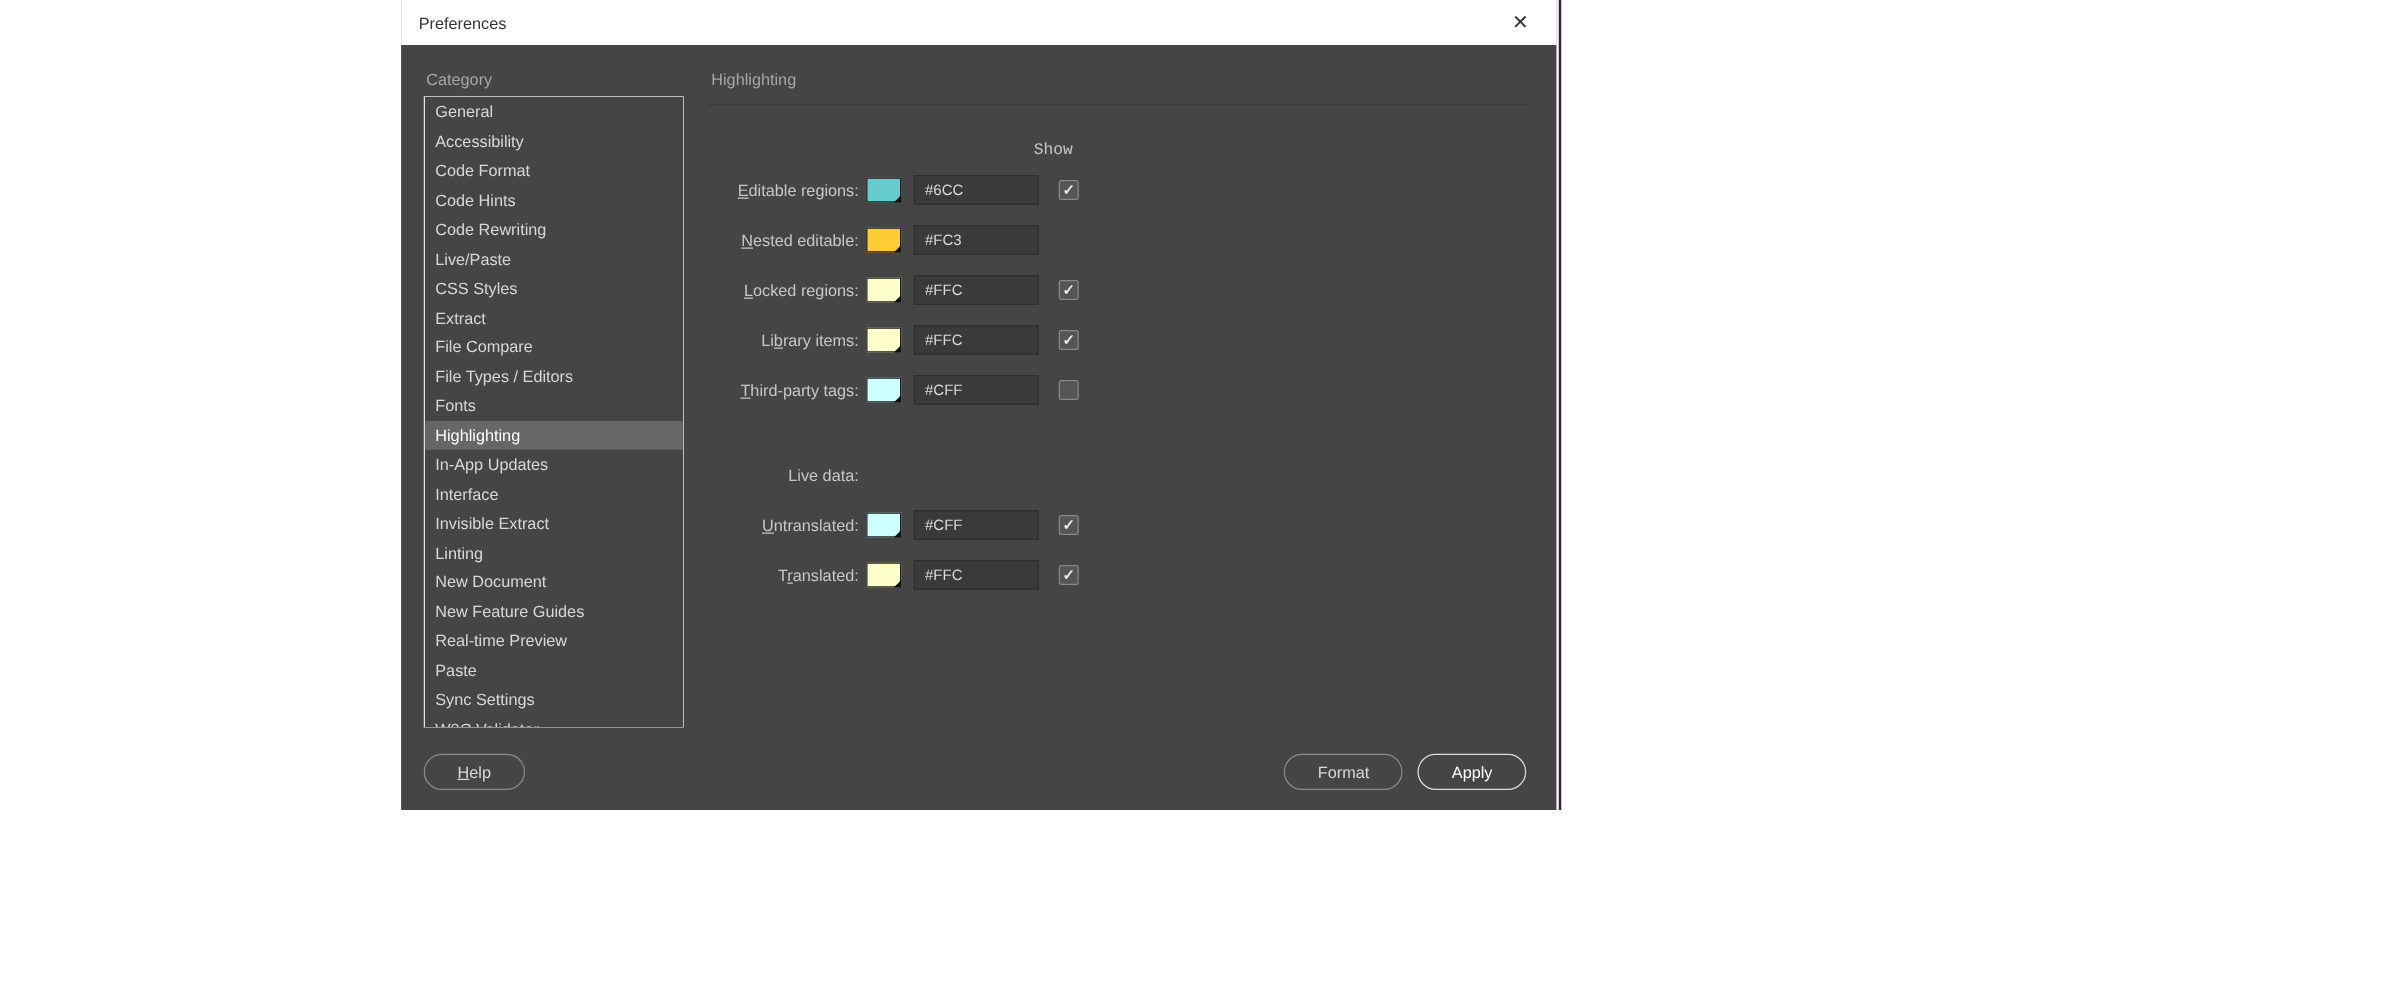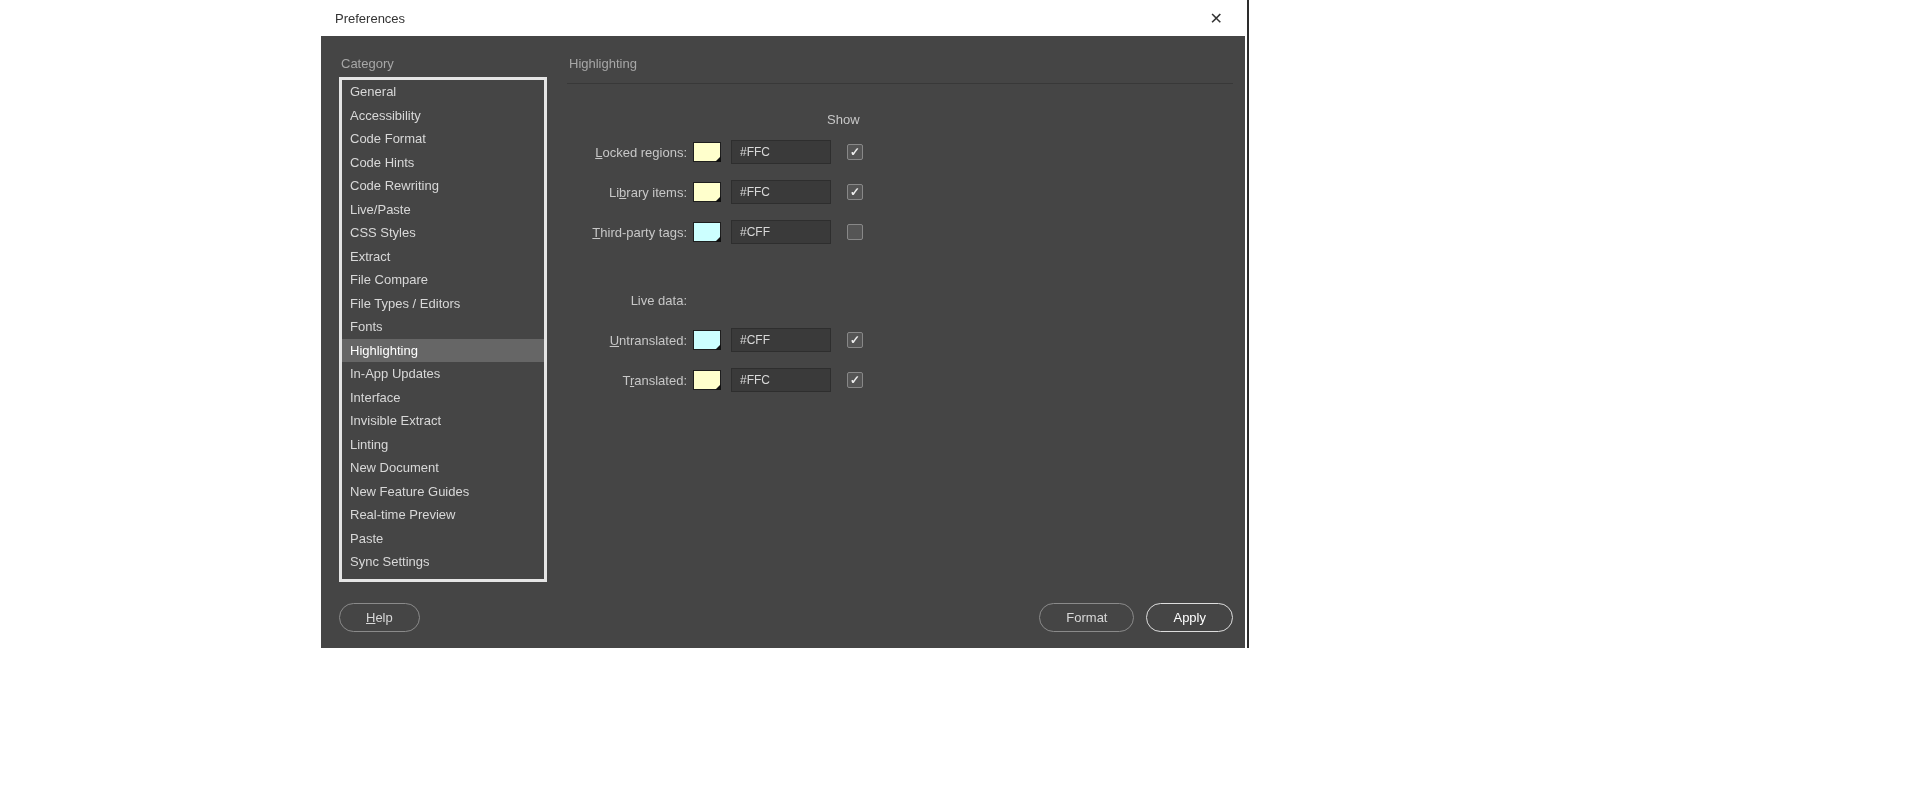--- a/index.html
+++ b/index.html
@@ -18,40 +18,40 @@
     align-items: center;
     justify-content: space-between;
     padding: 0 14px;
     background: #fff;
   }
   .titlebar-title { font-size: 13px; color: #333; }
   .close-x { font-size: 16px; color: #333; padding: 4px 8px; cursor: pointer; }
   .dialog-body {
     background: #454545;
     height: 612px;
-    padding: 20px 12px 16px 18px;
+    padding: 20px 24px 16px 18px;
     display: flex;
     flex-direction: column;
   }
   .columns {
     display: flex;
     gap: 20px;
     flex: 1;
     min-height: 0;
   }
   .left-col { width: 208px; display: flex; flex-direction: column; }
   .right-col { flex: 1; display: flex; flex-direction: column; }
   .col-header {
     color: #a7a7a7;
     font-size: 13px;
     margin-bottom: 6px;
     padding-left: 2px;
   }
   .category-list {
-    border: 3px solid #e5e5e5;
+    border: 1px solid #e5e5e5;
     background: #454545;
     height: 505px;
     overflow-y: auto;
     position: relative;
   }
   .category-list::-webkit-scrollbar { width: 14px; }
   .category-list::-webkit-scrollbar-track { background: #454545; }
   .category-list::-webkit-scrollbar-thumb { background: #6a6a6a; border: 3px solid #454545; border-radius: 7px; }
   .cat-item {
     color: #d8d8d8;
@@ -69,20 +69,21 @@
     margin-top: 6px;
     margin-bottom: 28px;
   }
   .form-area { padding-left: 6px; }
   .show-header {
     color: #c7c7c7;
     font-size: 13px;
     text-align: left;
     margin-bottom: 12px;
     padding-left: 254px;
+    font-family: Liberation Mono, monospace;
   }
   .form-row {
     display: flex;
     align-items: center;
     margin-bottom: 14px;
     height: 26px;
   }
   .form-label {
     width: 114px;
     text-align: right;
@@ -199,20 +200,31 @@
             <div class="cat-item">W3C Validator</div>
           </div>
       </div>
       <div class="right-col">
         <div class="col-header">Highlighting</div>
         <div class="panel-divider"></div>
         <div class="form-area">
           <div class="show-header">Show</div>
           <div id="rows-main">
               <div class="form-row">
+                <span class="form-label"><span class="u">E</span>ditable regions:</span>
+                <span class="swatch" style="background: rgb(102, 204, 204);"></span>
+                <input class="hex-input" value="#6CC" style="">
+                <span class="checkbox checked"></span>
+              </div>
+              <div class="form-row">
+                <span class="form-label"><span class="u">N</span>ested editable:</span>
+                <span class="swatch" style="background: rgb(255, 204, 51);"></span>
+                <input class="hex-input" value="#FC3" style="">
+              </div>
+              <div class="form-row">
                 <span class="form-label"><span class="u">L</span>ocked regions:</span>
                 <span class="swatch" style="background: rgb(255, 255, 204);"></span>
                 <input class="hex-input" value="#FFC" style="">
                 <span class="checkbox checked"></span>
               </div>
               <div class="form-row">
                 <span class="form-label">Li<span class="u">b</span>rary items:</span>
                 <span class="swatch" style="background: rgb(255, 255, 204);"></span>
                 <input class="hex-input" value="#FFC" style="">
                 <span class="checkbox checked"></span>

